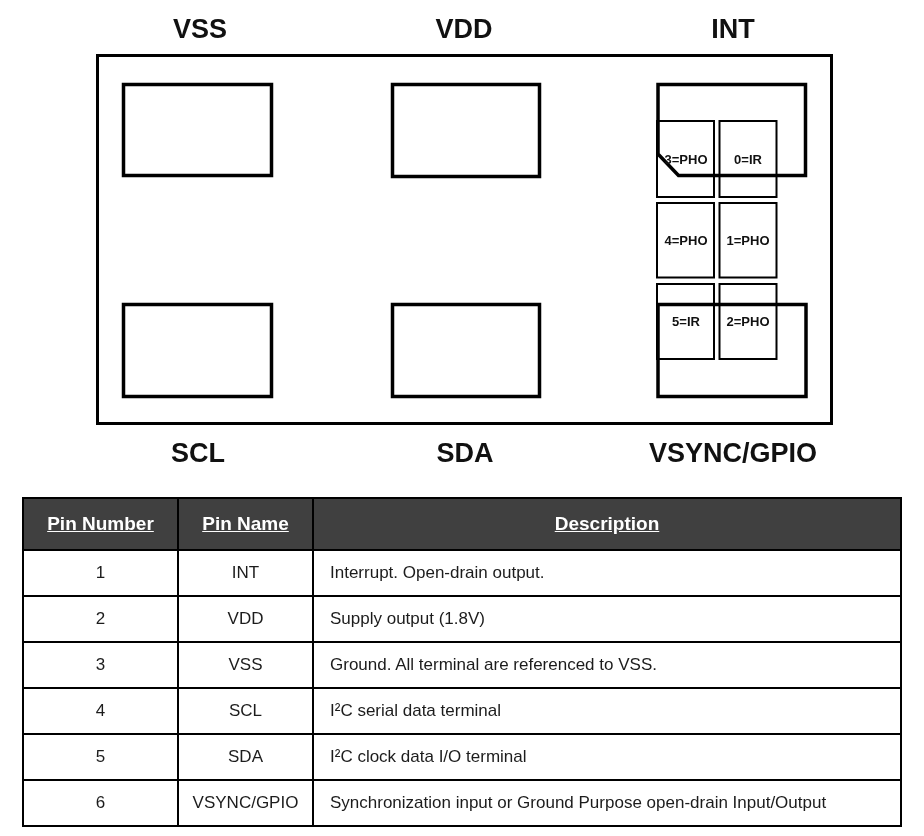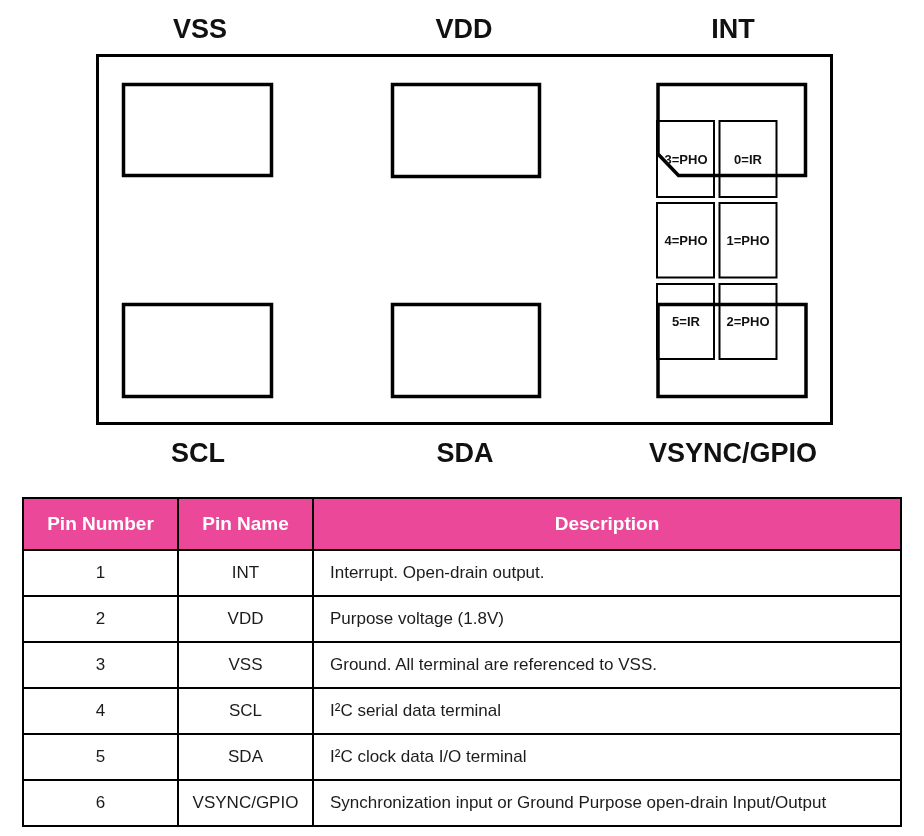--- a/index.html
+++ b/index.html
@@ -42,27 +42,28 @@
   table.pin-table {
     border-collapse: collapse;
     width: 878px;
     table-layout: fixed;
     color: #1c1c1c;
   }
   table.pin-table th, table.pin-table td {
     border: 2px solid #000000;
   }
   table.pin-table thead th {
-    background: #ec4899;
+    background: #404040;
     color: #ffffff;
     font-size: 19px;
     font-weight: bold;
     height: 48px;
     text-align: center;
     vertical-align: middle;
+    text-decoration: underline;
   }
   table.pin-table tbody td {
     height: 42px;
     font-size: 17px;
     vertical-align: middle;
     background: #ffffff;
   }
   td.c-num, td.c-name { text-align: center; }
   td.c-desc { text-align: left; padding-left: 16px; }
 </style>
@@ -121,21 +122,21 @@
     </thead>
     <tbody>
       <tr>
         <td class="c-num">1</td>
         <td class="c-name">INT</td>
         <td class="c-desc">Interrupt. Open-drain output.</td>
       </tr>
       <tr>
         <td class="c-num">2</td>
         <td class="c-name">VDD</td>
-        <td class="c-desc">Purpose voltage (1.8V)</td>
+        <td class="c-desc">Supply output (1.8V)</td>
       </tr>
       <tr>
         <td class="c-num">3</td>
         <td class="c-name">VSS</td>
         <td class="c-desc">Ground. All terminal are referenced to VSS.</td>
       </tr>
       <tr>
         <td class="c-num">4</td>
         <td class="c-name">SCL</td>
         <td class="c-desc">I²C serial data terminal</td>

